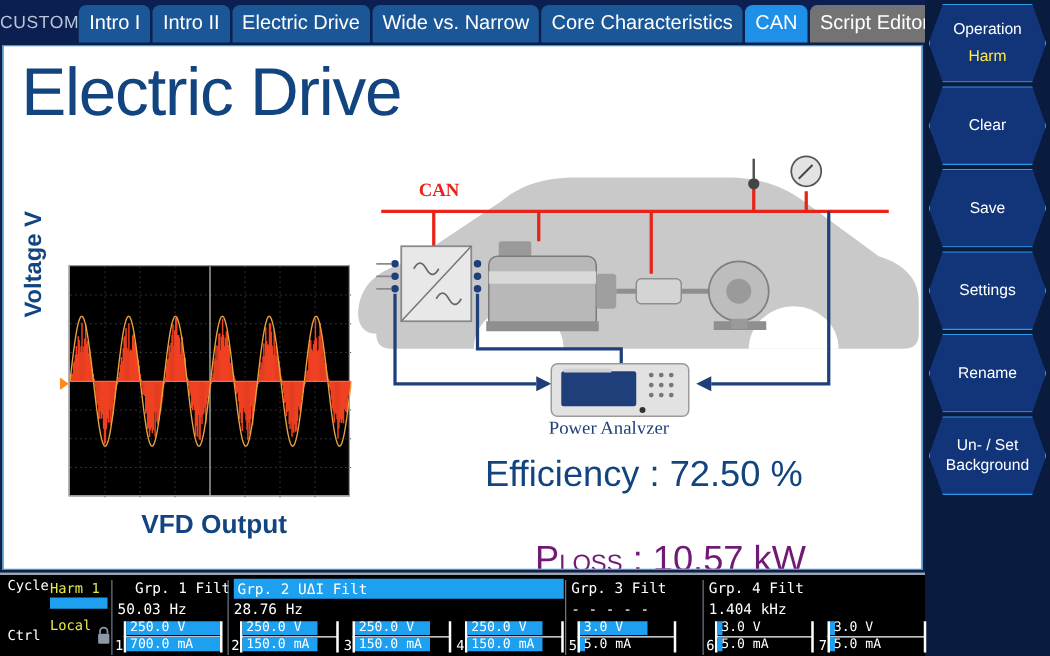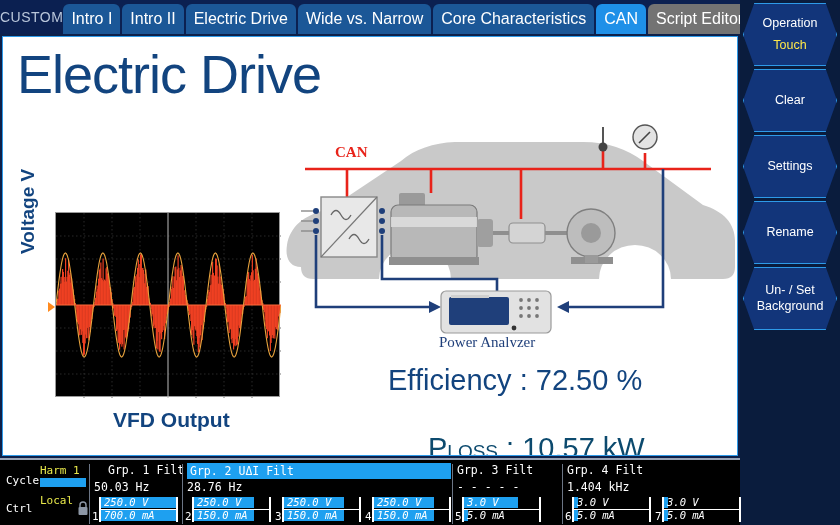--- a/index.html
+++ b/index.html
@@ -99,21 +99,21 @@
     color: #12447f; font-size: 21px; font-weight: bold; white-space: nowrap;
   }
 
   
   #eff-line {
     position: absolute; left: 385px; top: 327px;
     font-size: 29px; color: #12447f; white-space: nowrap;
   }
   #ploss-line {
     position: absolute; left: 425px; top: 395px;
-    font-size: 29px; color: #0c4a6e; white-space: nowrap;
+    font-size: 29px; color: #701a75; white-space: nowrap;
   }
   #ploss-line .sub { font-size: 19px; vertical-align: baseline; }
 
   
   #statusbar {
     position: absolute; left: 0; top: 458px; width: 740px; height: 67px;
     background: #000000;
     font-family: "DejaVu Sans Mono", monospace;
     color: #ffffff;
     border-top: 2px solid #9aa4b5;
@@ -124,21 +124,21 @@
   .sb-lbl { color: #ffffff; font-size: 11px; }
   .sb-yellow { color: #e8e84a; font-size: 11px; }
   .sb-bluebar { background: #1ea0f0; height: 9px; }
   .sb-head { color: #ffffff; font-size: 11.5px; white-space: nowrap; }
   .sb-head-hl { background: #1ea0f0; color: #ffffff; font-size: 11.5px;
                 padding: 1px 3px; white-space: nowrap; display:inline-block; }
   .sb-freq { color: #ffffff; font-size: 11.5px; white-space: nowrap; }
 
   .chgrp { position: absolute; }
   .chnum { position: absolute; left: 0; top: 14px; font-size: 11px; color: #ffffff; }
-  .chbody { position: absolute; left: 9px; top: 0; width: 96px; font-style: italic; }
+  .chbody { position: absolute; left: 9px; top: 0; width: 96px; }
   .chrow { position: relative; height: 13px; }
   .chrow .fill { position: absolute; left: 0; top: 1px; height: 11px; background: #1ea0f0; }
   .chrow .txt { position: absolute; left: 3px; top: 0; font-size: 10.5px; color: #ffffff;
                 white-space: nowrap; line-height: 13px; }
   .chbracket { position: absolute; left: 7px; top: 1px; width: 2px; height: 25px; background: #ffffff; }
   .chbracket2 { position: absolute; left: 84px; top: 1px; width: 2px; height: 25px; background: #ffffff; }
   .chline { position: absolute; left: 7px; top: 13px; height: 1px; background: #ffffff; }
 
   .lock { position: absolute; font-size: 12px; color: #8d97a6; }
 </style>
@@ -157,25 +157,29 @@
         <div class="tab">Core Characteristics</div>
         <div class="tab active">CAN</div>
         <div class="tab current">Script Editor</div>
       </div>
   </div>
 
   <div id="sidebar">
       <div class="hexbtn">
         <div class="hexbg"></div>
         <div class="hexlabel">Operation</div>
-        <div class="hexsub">Touch</div>
+        <div class="hexsub">Harm</div>
       </div>
       <div class="hexbtn">
         <div class="hexbg"></div>
         <div class="hexlabel">Clear</div>
+      </div>
+      <div class="hexbtn">
+        <div class="hexbg"></div>
+        <div class="hexlabel">Save</div>
       </div>
       <div class="hexbtn">
         <div class="hexbg"></div>
         <div class="hexlabel">Settings</div>
       </div>
       <div class="hexbtn">
         <div class="hexbg"></div>
         <div class="hexlabel">Rename</div>
       </div>
       <div class="hexbtn two-line">
@@ -625,21 +629,21 @@
       <span>Efficiency : </span><span>72.50 %</span>
     </div>
     <div id="ploss-line">
       <span>P</span><sub class="sub">LOSS</sub><span> : </span><span>10.57 kW</span>
     </div>
   </div>
 
   <div id="statusbar">
 
     <div class="sb-col" style="left:4px;width:88px;">
-      <div style="position:absolute;left:2px;top:14px;" class="sb-lbl">Cycle</div>
+      <div style="position:absolute;left:2px;top:2px;" class="sb-lbl">Cycle</div>
       <div style="position:absolute;left:36px;top:4px;" class="sb-yellow">Harm 1</div>
       <div class="sb-bluebar" style="position:absolute;left:36px;top:18px;width:46px;"></div>
       <div style="position:absolute;left:2px;top:42px;" class="sb-lbl">Ctrl</div>
       <div style="position:absolute;left:36px;top:34px;" class="sb-yellow">Local</div>
       <svg class="lock" style="left:73px;top:41px;" width="12" height="15" viewBox="0 0 12 15">
         <path d="M3,6 V4 a3,3 0 0 1 6,0 V6" fill="none" stroke="#8d97a6" stroke-width="1.4"></path>
         <rect x="1.5" y="6" width="9" height="8" rx="1" fill="#8d97a6"></rect>
       </svg>
     </div>
     <div id="groups-host">

